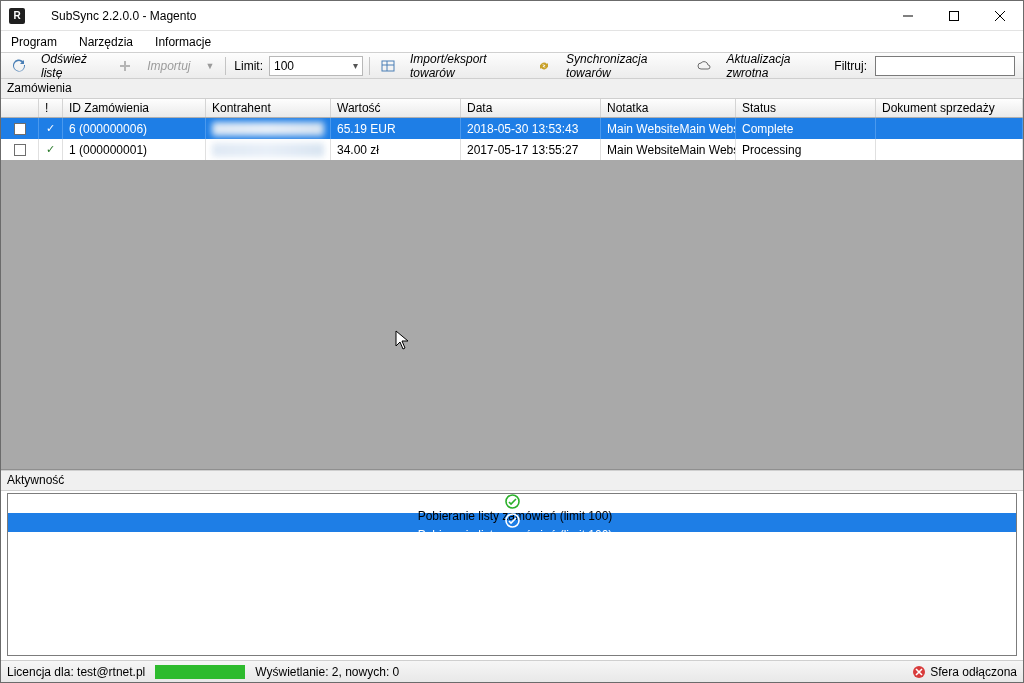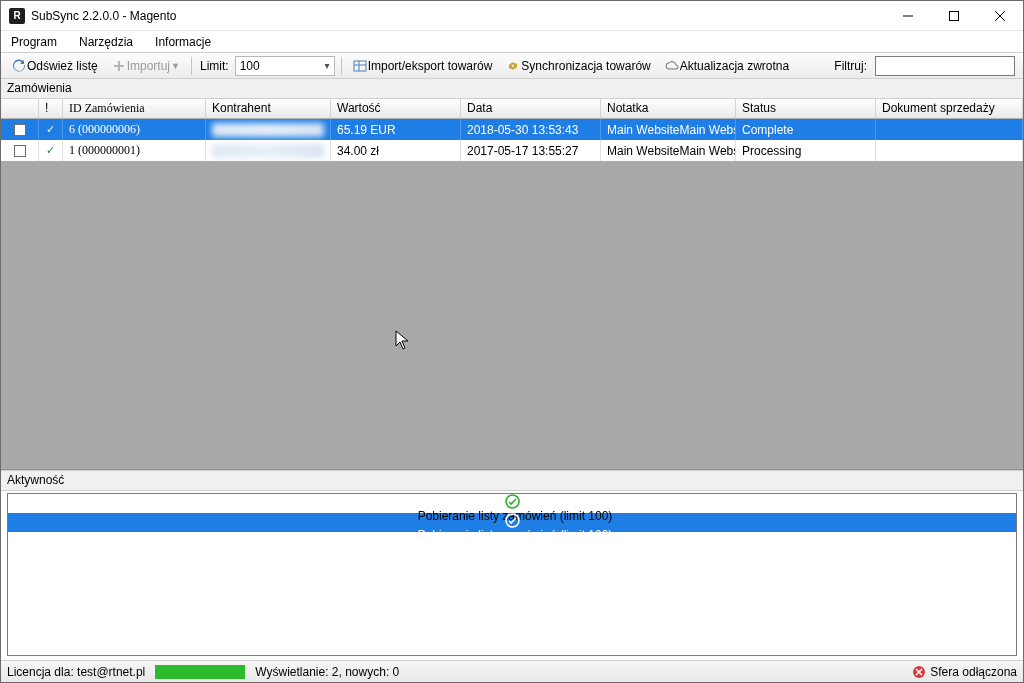--- a/index.html
+++ b/index.html
@@ -4,34 +4,34 @@
 <style>
   * { box-sizing: border-box; margin: 0; padding: 0; font-family: "Segoe UI", Tahoma, sans-serif; font-size: 12px; }
   html, body { width: 1024px; height: 683px; overflow: hidden; background: #fff; }
 
   .window { width: 1024px; height: 683px; border: 1px solid #6b6b6b; display: flex; flex-direction: column; }
 
   
   .titlebar { height: 30px; display: flex; align-items: center; background: #fff; border-bottom: 1px solid #e3e3e3; }
   .titlebar .appicon { width: 16px; height: 16px; margin: 0 6px 0 8px; background:#1f1f1f; color:#fff;
     display:flex;align-items:center;justify-content:center;font-weight:bold;font-size:10px;border-radius:2px;}
-  .titlebar .title { flex: 0 0 auto; }
+  .titlebar .title { flex: 0 0 auto; margin-left: 20px; }
   .titlebar .spacer { flex: 1; }
   .titlebox { width: 46px; height: 30px; display:flex;align-items:center;justify-content:center; }
   .titlebox svg { width: 10px; height: 10px; }
 
   
   .menubar { height: 22px; background:#fff; display:flex; align-items:center; padding-left:6px; gap:14px;
     border-bottom:1px solid #d0d0d0;}
   .menubar span { padding:2px 4px; font-size:12px; }
 
   
   .toolbar { height: 26px; display:flex; align-items:center; padding:0 6px; gap:4px;
     background: linear-gradient(#fdfdfd,#ececec); border-bottom:1px solid #cfcfcf;}
-  .tbtn { display:flex; align-items:center; gap:1px; padding:1px 4px; border:1px solid transparent; border-radius:2px;}
+  .tbtn { display:flex; align-items:center; gap:15px; padding:1px 4px; border:1px solid transparent; border-radius:2px;font-style:italic;}
   .tbtn.disabled { color:#9b9b9b; }
   .tsep { width:1px; height:18px; background:#c4c4c4; margin:0 2px; }
   .ticon { width:14px; height:14px; display:inline-block; }
   .ticon svg { width:14px;height:14px; vertical-align:top;}
   .limit-label { padding:0 2px; }
   .limit-select { width:100px; height:20px; border:1px solid #b8b8b8; background:#fff; padding:0 16px 0 4px;
     display:flex; align-items:center; position:relative;}
   .limit-select::after { content:"▾"; position:absolute; right:4px; color:#555; font-size:10px;}
   .filter-label { margin-left:auto; }
   .filter-input { width:140px; height:20px; border:1px solid #7a7a7a; background:#fff; margin-left:4px; margin-right:2px;}
@@ -49,21 +49,21 @@
   .grid-row.sel .gc { border-right:1px solid #4a99ee;}
   .cbcell { justify-content:center; }
   .chk { width:12px;height:12px;border:1px solid #6e6e6e;background:#fff;}
   .tick { color:#2a7a2a; font-size:11px;}
   .grid-row.sel .tick { color:#fff;}
   .blur { filter: blur(3px); background:linear-gradient(90deg,#dfe9f4,#e8eff8,#d8e4f1); color:transparent; border-radius:2px; width:100%; height:14px;}
 
   
   .w-cb  { width:38px; flex:0 0 38px; }
   .w-tk  { width:24px; flex:0 0 24px; }
-  .w-id  { width:143px; flex:0 0 143px;font-family:Liberation Serif, serif;}
+  .w-id  { width:143px; flex:0 0 143px;}
   .w-ktr { width:125px; flex:0 0 125px;}
   .w-war { width:130px; flex:0 0 130px;}
   .w-dat { width:140px; flex:0 0 140px;}
   .w-not { width:135px; flex:0 0 135px;}
   .w-st  { width:140px; flex:0 0 140px;}
   .w-dok { flex:1 1 auto;}
 
   
   .activity-wrap { height:190px; display:flex; flex-direction:column; border-top:1px solid #cfcfcf;}
   .activity-list { flex:1; border:1px solid #7c7c7c; margin:2px 6px 4px 6px; background:#fff; overflow:auto;}

